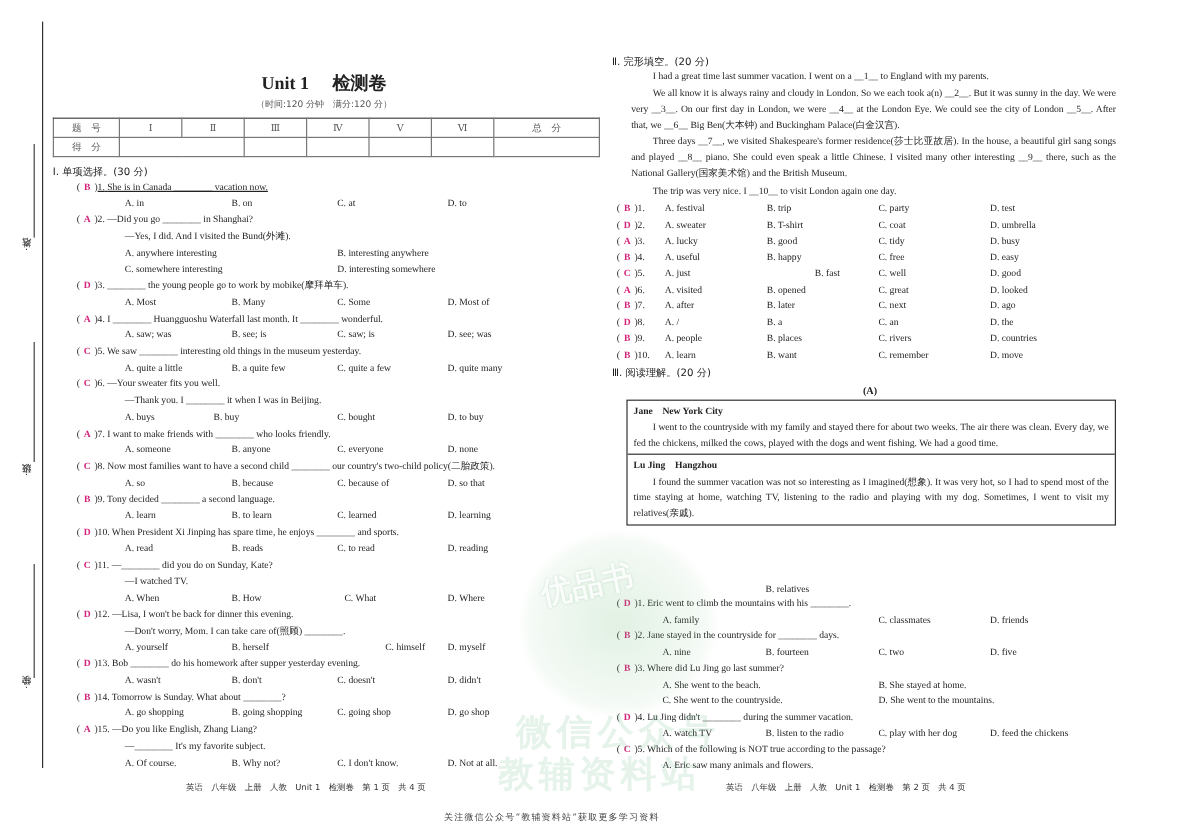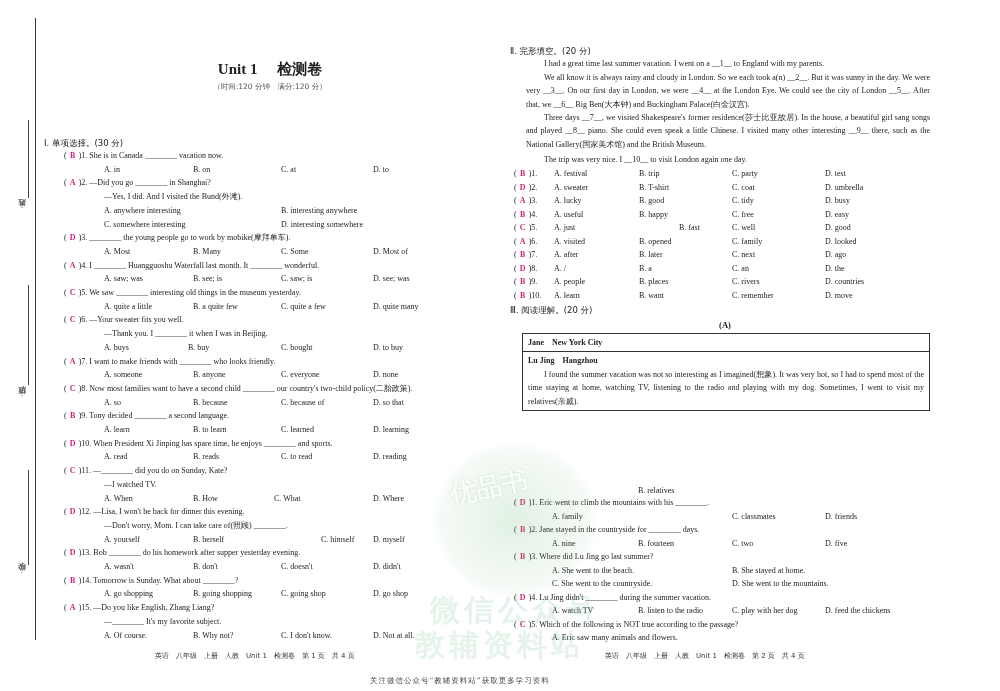--- a/index.html
+++ b/index.html
@@ -50,26 +50,45 @@
   <div class="margin-underline" style="top:470px;height:95px;"></div>
 
   <div class="title" style="left:40px;">
     <span>Unit 1</span>
     <span>检测卷</span>
   </div>
   <div class="subtitle" style="left:40px;">（时间:120 分钟　满分:120 分）</div>
 
   <table class="score">
     <tbody>
+        <tr>
+      <td style="width:55px">题　号</td>
+      <td style="width:52px">Ⅰ</td>
+      <td style="width:52px">Ⅱ</td>
+      <td style="width:52px">Ⅲ</td>
+      <td style="width:52px">Ⅳ</td>
+      <td style="width:52px">Ⅴ</td>
+      <td style="width:52px">Ⅵ</td>
+      <td>总　分</td>
+    </tr>
+    <tr>
+      <td>得　分</td>
+      <td colspan="2"></td>
+      <td></td>
+      <td></td>
+      <td></td>
+      <td></td>
+      <td></td>
+    </tr>
   </tbody>
     </table>
 
   <div class="section-head" style="left:44px;top:138px;">Ⅰ. 单项选择。(30 分)</div>
   <div id="section1">
-      <div class="q" style="top: 151px; left: 64px;"><span class="paren">(</span><span class="ans">B</span><span class="paren">)</span><span>1.</span> <span>She is in Canada ________ vacation now.</span></div>
+      <div class="q" style="top: 151px; left: 64px; text-decoration: underline;"><span class="paren">(</span><span class="ans">B</span><span class="paren">)</span><span>1.</span> <span>She is in Canada ________ vacation now.</span></div>
       <div class="opt" style="left: 104px; top: 164.7px;">A. in</div>
       <div class="opt" style="left: 193px; top: 164.7px;">B. on</div>
       <div class="opt" style="left: 281px; top: 164.7px;">C. at</div>
       <div class="opt" style="left: 373px; top: 164.7px;">D. to</div>
       <div class="q" style="top: 178.4px; left: 64px;"><span class="paren">(</span><span class="ans">A</span><span class="paren">)</span><span>2.</span> <span>—Did you go ________ in Shanghai?</span></div>
       <div class="q" style="top: 192.1px; left: 104px;"><span>—Yes, I did. And I visited the Bund(外滩).</span></div>
       <div class="opt" style="left: 104px; top: 205.8px;">A. anywhere interesting</div>
       <div class="opt" style="left: 281px; top: 205.8px;">B. interesting anywhere</div>
       <div class="opt" style="left: 104px; top: 219.5px;">C. somewhere interesting</div>
       <div class="opt" style="left: 281px; top: 219.5px;">D. interesting somewhere</div>
@@ -84,21 +103,21 @@
       <div class="opt" style="left: 281px; top: 274.3px;">C. saw; is</div>
       <div class="opt" style="left: 373px; top: 274.3px;">D. see; was</div>
       <div class="q" style="top: 288px; left: 64px;"><span class="paren">(</span><span class="ans">C</span><span class="paren">)</span><span>5.</span> <span>We saw ________ interesting old things in the museum yesterday.</span></div>
       <div class="opt" style="left: 104px; top: 301.7px;">A. quite a little</div>
       <div class="opt" style="left: 193px; top: 301.7px;">B. a quite few</div>
       <div class="opt" style="left: 281px; top: 301.7px;">C. quite a few</div>
       <div class="opt" style="left: 373px; top: 301.7px;">D. quite many</div>
       <div class="q" style="top: 315.4px; left: 64px;"><span class="paren">(</span><span class="ans">C</span><span class="paren">)</span><span>6.</span> <span>—Your sweater fits you well.</span></div>
       <div class="q" style="top: 329.1px; left: 104px; text-align: right;"><span>—Thank you. I ________ it when I was in Beijing.</span></div>
       <div class="opt" style="left: 104px; top: 342.8px;">A. buys</div>
-      <div class="opt" style="left: 188px; top: 342.8px;">B. buy</div>
+      <div class="opt" style="left: 178px; top: 342.8px;">B. buy</div>
       <div class="opt" style="left: 281px; top: 342.8px;">C. bought</div>
       <div class="opt" style="left: 373px; top: 342.8px;">D. to buy</div>
       <div class="q" style="top: 356.5px; left: 64px;"><span class="paren">(</span><span class="ans">A</span><span class="paren">)</span><span>7.</span> <span>I want to make friends with ________ who looks friendly.</span></div>
       <div class="opt" style="left: 104px; top: 370.2px;">A. someone</div>
       <div class="opt" style="left: 193px; top: 370.2px;">B. anyone</div>
       <div class="opt" style="left: 281px; top: 370.2px;">C. everyone</div>
       <div class="opt" style="left: 373px; top: 370.2px;">D. none</div>
       <div class="q" style="top: 383.9px; left: 64px;"><span class="paren">(</span><span class="ans">C</span><span class="paren">)</span><span>8.</span> <span>Now most families want to have a second child ________ our country's two-child policy(二胎政策).</span></div>
       <div class="opt" style="left: 104px; top: 397.6px;">A. so</div>
       <div class="opt" style="left: 193px; top: 397.6px;">B. because</div>
@@ -111,21 +130,21 @@
       <div class="opt" style="left: 373px; top: 425px;">D. learning</div>
       <div class="q" style="top: 438.7px; left: 64px;"><span class="paren">(</span><span class="ans">D</span><span class="paren">)</span><span>10.</span> <span>When President Xi Jinping has spare time, he enjoys ________ and sports.</span></div>
       <div class="opt" style="left: 104px; top: 452.4px;">A. read</div>
       <div class="opt" style="left: 193px; top: 452.4px;">B. reads</div>
       <div class="opt" style="left: 281px; top: 452.4px;">C. to read</div>
       <div class="opt" style="left: 373px; top: 452.4px;">D. reading</div>
       <div class="q" style="top: 466.1px; left: 64px;"><span class="paren">(</span><span class="ans">C</span><span class="paren">)</span><span>11.</span> <span>—________ did you do on Sunday, Kate?</span></div>
       <div class="q" style="top: 479.8px; left: 104px;"><span>—I watched TV.</span></div>
       <div class="opt" style="left: 104px; top: 493.5px;">A. When</div>
       <div class="opt" style="left: 193px; top: 493.5px;">B. How</div>
-      <div class="opt" style="left: 274px; top: 493.5px;">C. What</div>
+      <div class="opt" style="left: 287px; top: 493.5px;">C. What</div>
       <div class="opt" style="left: 373px; top: 493.5px;">D. Where</div>
       <div class="q" style="top: 507.2px; left: 64px;"><span class="paren">(</span><span class="ans">D</span><span class="paren">)</span><span>12.</span> <span>—Lisa, I won't be back for dinner this evening.</span></div>
       <div class="q" style="top: 520.9px; left: 104px;"><span>—Don't worry, Mom. I can take care of(照顾) ________.</span></div>
       <div class="opt" style="left: 104px; top: 534.6px;">A. yourself</div>
       <div class="opt" style="left: 193px; top: 534.6px;">B. herself</div>
       <div class="opt" style="left: 281px; top: 534.6px; padding-left: 40px;">C. himself</div>
       <div class="opt" style="left: 373px; top: 534.6px;">D. myself</div>
       <div class="q" style="top: 548.3px; left: 64px;"><span class="paren">(</span><span class="ans">D</span><span class="paren">)</span><span>13.</span> <span>Bob ________ do his homework after supper yesterday evening.</span></div>
       <div class="opt" style="left: 104px; top: 562px;">A. wasn't</div>
       <div class="opt" style="left: 193px; top: 562px;">B. don't</div>
@@ -176,21 +195,21 @@
       <div class="opt" style="left: 232px; top: 209.5px;">C. free</div>
       <div class="opt" style="left: 325px; top: 209.5px;">D. easy</div>
       <div class="q" style="left: 14px; top: 223px;"><span class="paren">(</span><span class="ans">C</span><span class="paren">)</span><span>5.</span></div>
       <div class="opt" style="left: 54px; top: 223px;">A. just</div>
       <div class="opt" style="left: 139px; top: 223px; padding-left: 40px;">B. fast</div>
       <div class="opt" style="left: 232px; top: 223px;">C. well</div>
       <div class="opt" style="left: 325px; top: 223px;">D. good</div>
       <div class="q" style="left: 14px; top: 236.5px;"><span class="paren">(</span><span class="ans">A</span><span class="paren">)</span><span>6.</span></div>
       <div class="opt" style="left: 54px; top: 236.5px;">A. visited</div>
       <div class="opt" style="left: 139px; top: 236.5px;">B. opened</div>
-      <div class="opt" style="left: 232px; top: 236.5px;">C. family</div>
+      <div class="opt" style="left: 232px; top: 236.5px;">C. great</div>
       <div class="opt" style="left: 325px; top: 236.5px;">D. looked</div>
       <div class="q" style="left: 14px; top: 250px;"><span class="paren">(</span><span class="ans">B</span><span class="paren">)</span><span>7.</span></div>
       <div class="opt" style="left: 54px; top: 250px;">A. after</div>
       <div class="opt" style="left: 139px; top: 250px;">B. later</div>
       <div class="opt" style="left: 232px; top: 250px;">C. next</div>
       <div class="opt" style="left: 325px; top: 250px;">D. ago</div>
       <div class="q" style="left: 14px; top: 263.5px;"><span class="paren">(</span><span class="ans">D</span><span class="paren">)</span><span>8.</span></div>
       <div class="opt" style="left: 54px; top: 263.5px;">A. /</div>
       <div class="opt" style="left: 139px; top: 263.5px;">B. a</div>
       <div class="opt" style="left: 232px; top: 263.5px;">C. an</div>
@@ -234,20 +253,21 @@
       <div class="q" style="left: 14px; top: 619.5px;"><span class="paren">(</span><span class="ans">C</span><span class="paren">)</span><span>5.</span> <span>Which of the following is NOT true according to the passage?</span></div>
       <div class="opt" style="left: 52px; top: 633px;">A. Eric saw many animals and flowers.</div>
     </div>
 
   <div class="footer" style="left:105px;">英语　八年级　上册　人教　Unit 1　检测卷　第 2 页　共 4 页</div>
 </div>
 
 <div class="readbox">
   <div class="blk">
     <div class="hd">Jane　New York City</div>
+    <div class="bd">I went to the countryside with my family and stayed there for about two weeks. The air there was clean. Every day, we fed the chickens, milked the cows, played with the dogs and went fishing. We had a good time.</div>
   </div>
   <div class="blk">
     <div class="hd">Lu Jing　Hangzhou</div>
     <div class="bd">I found the summer vacation was not so interesting as I imagined(想象). It was very hot, so I had to spend most of the time staying at home, watching TV, listening to the radio and playing with my dog. Sometimes, I went to visit my relatives(亲戚).</div>
   </div>
 </div>
 
 <div class="watermark wm-leaf"></div>
 <div class="watermark wm-brand">优品书</div>
 <div class="watermark wm-text1">微信公众号</div>

